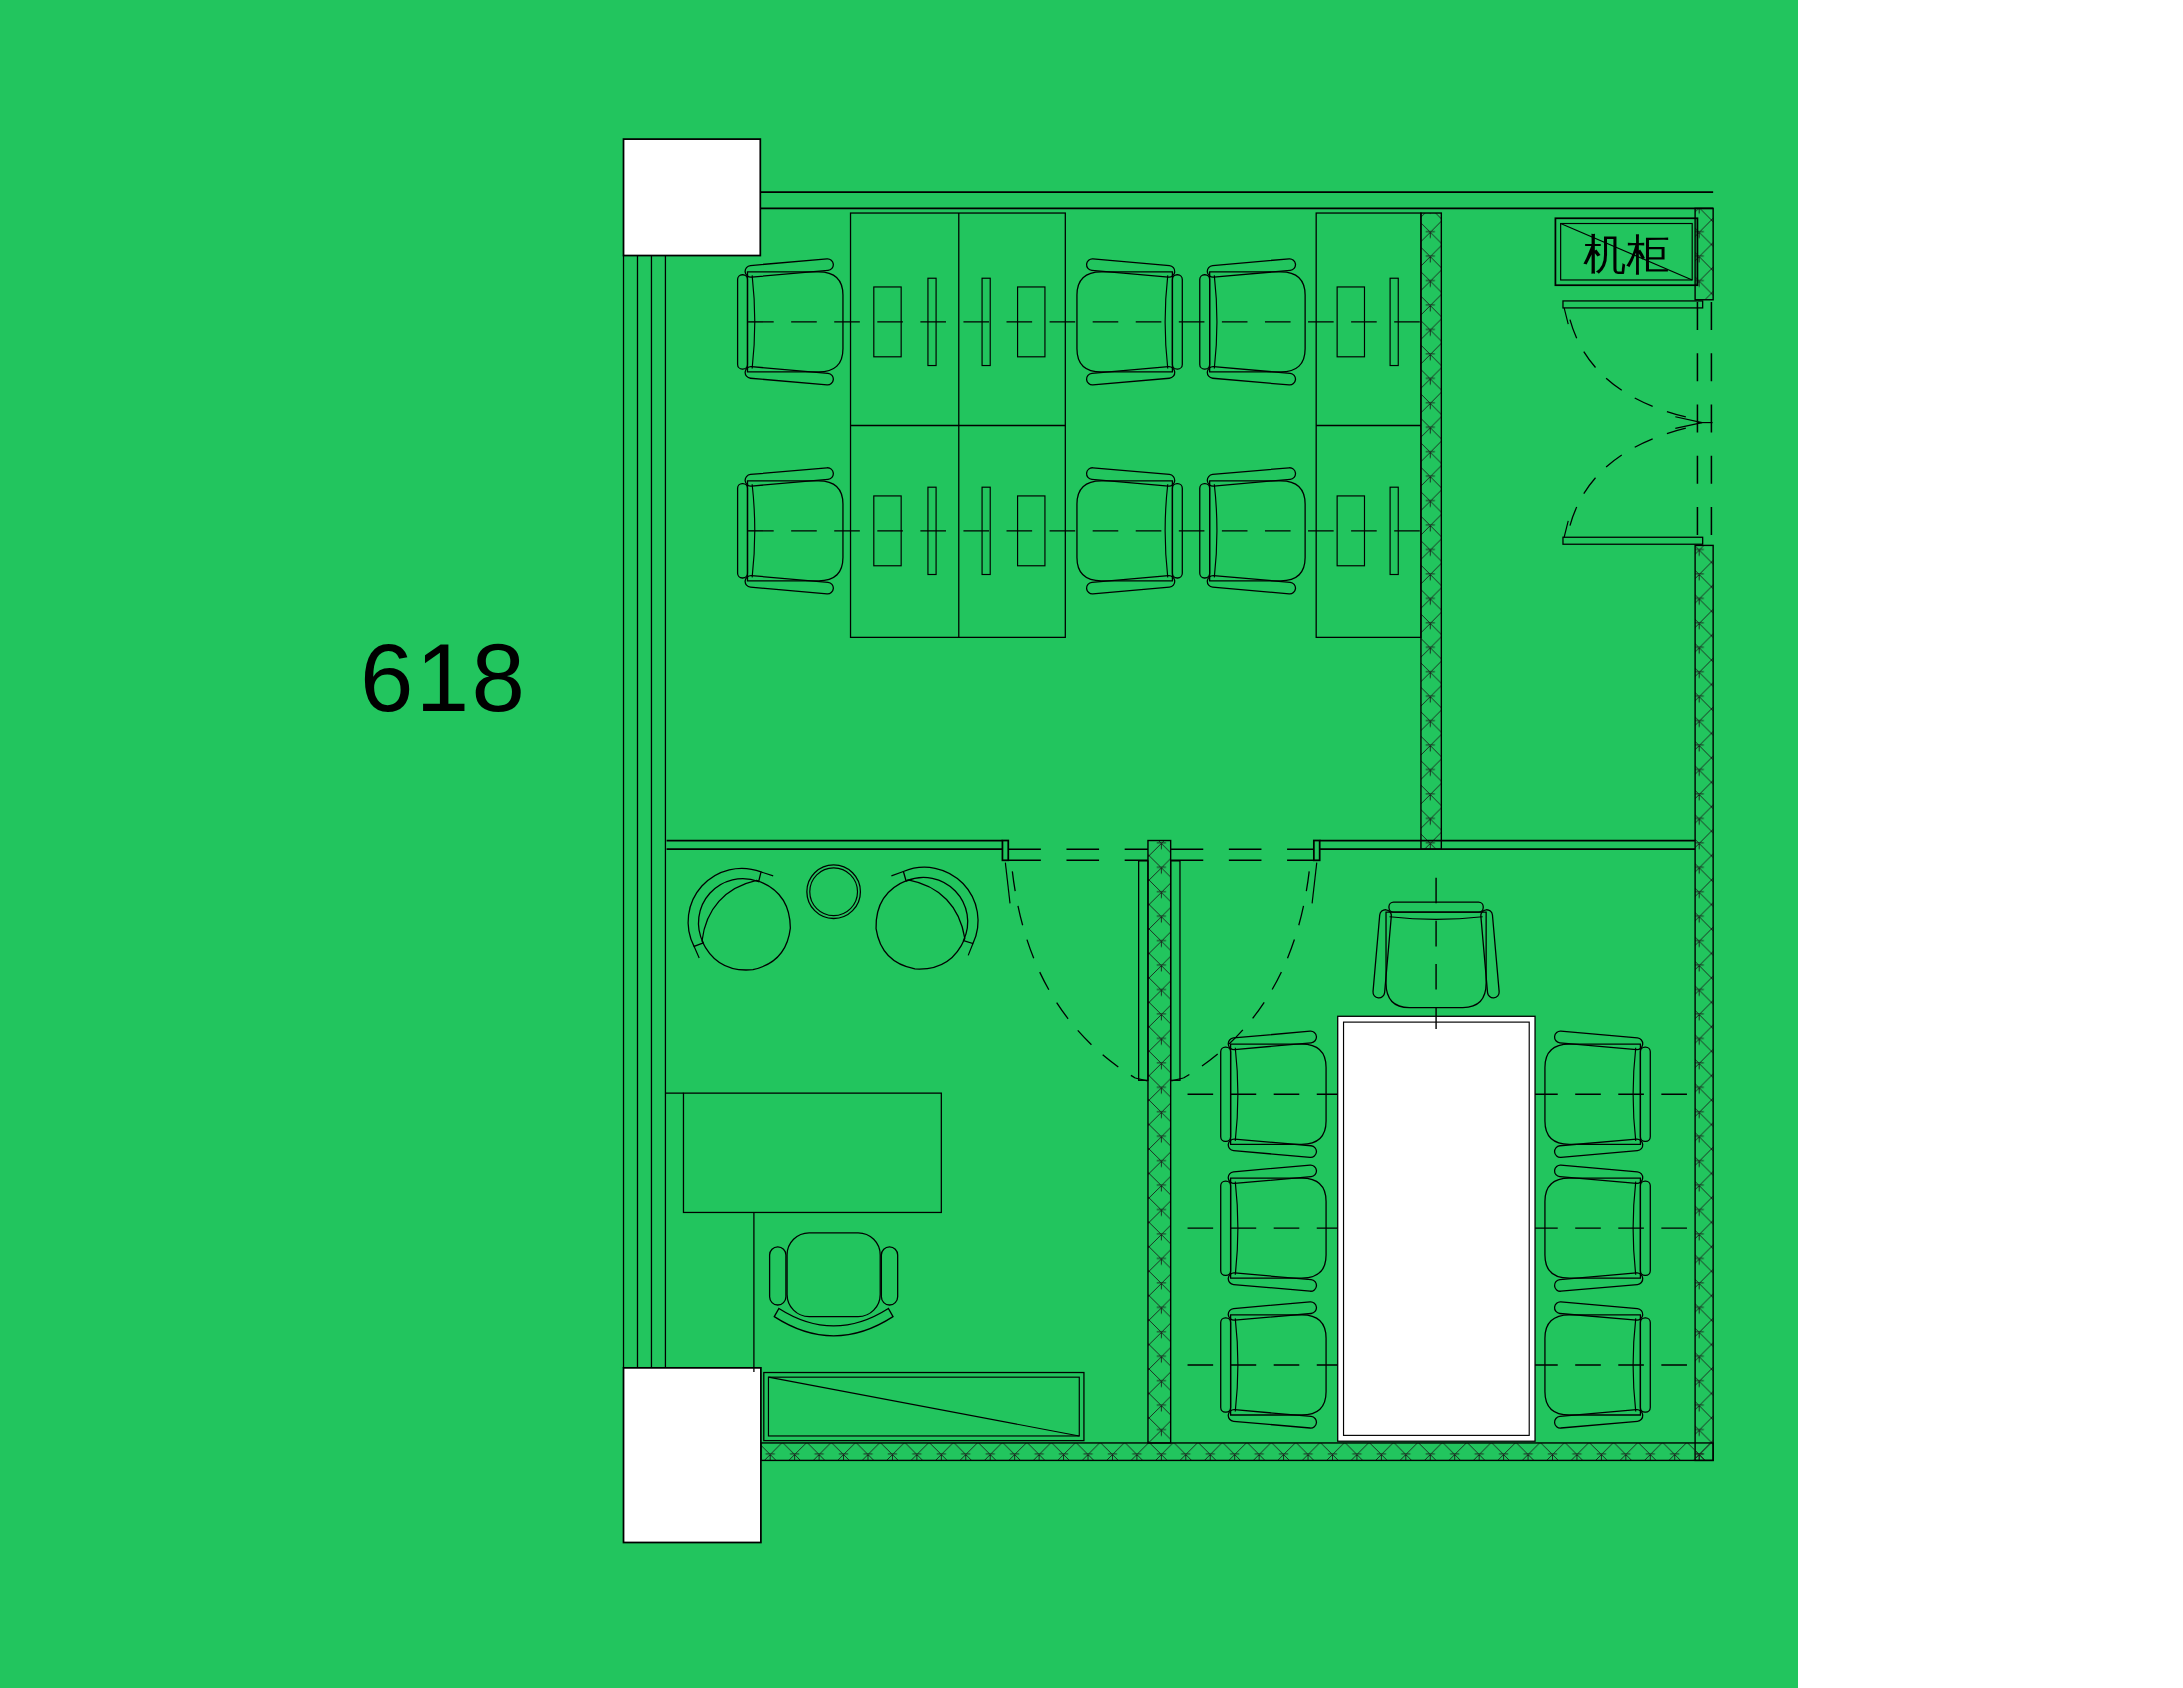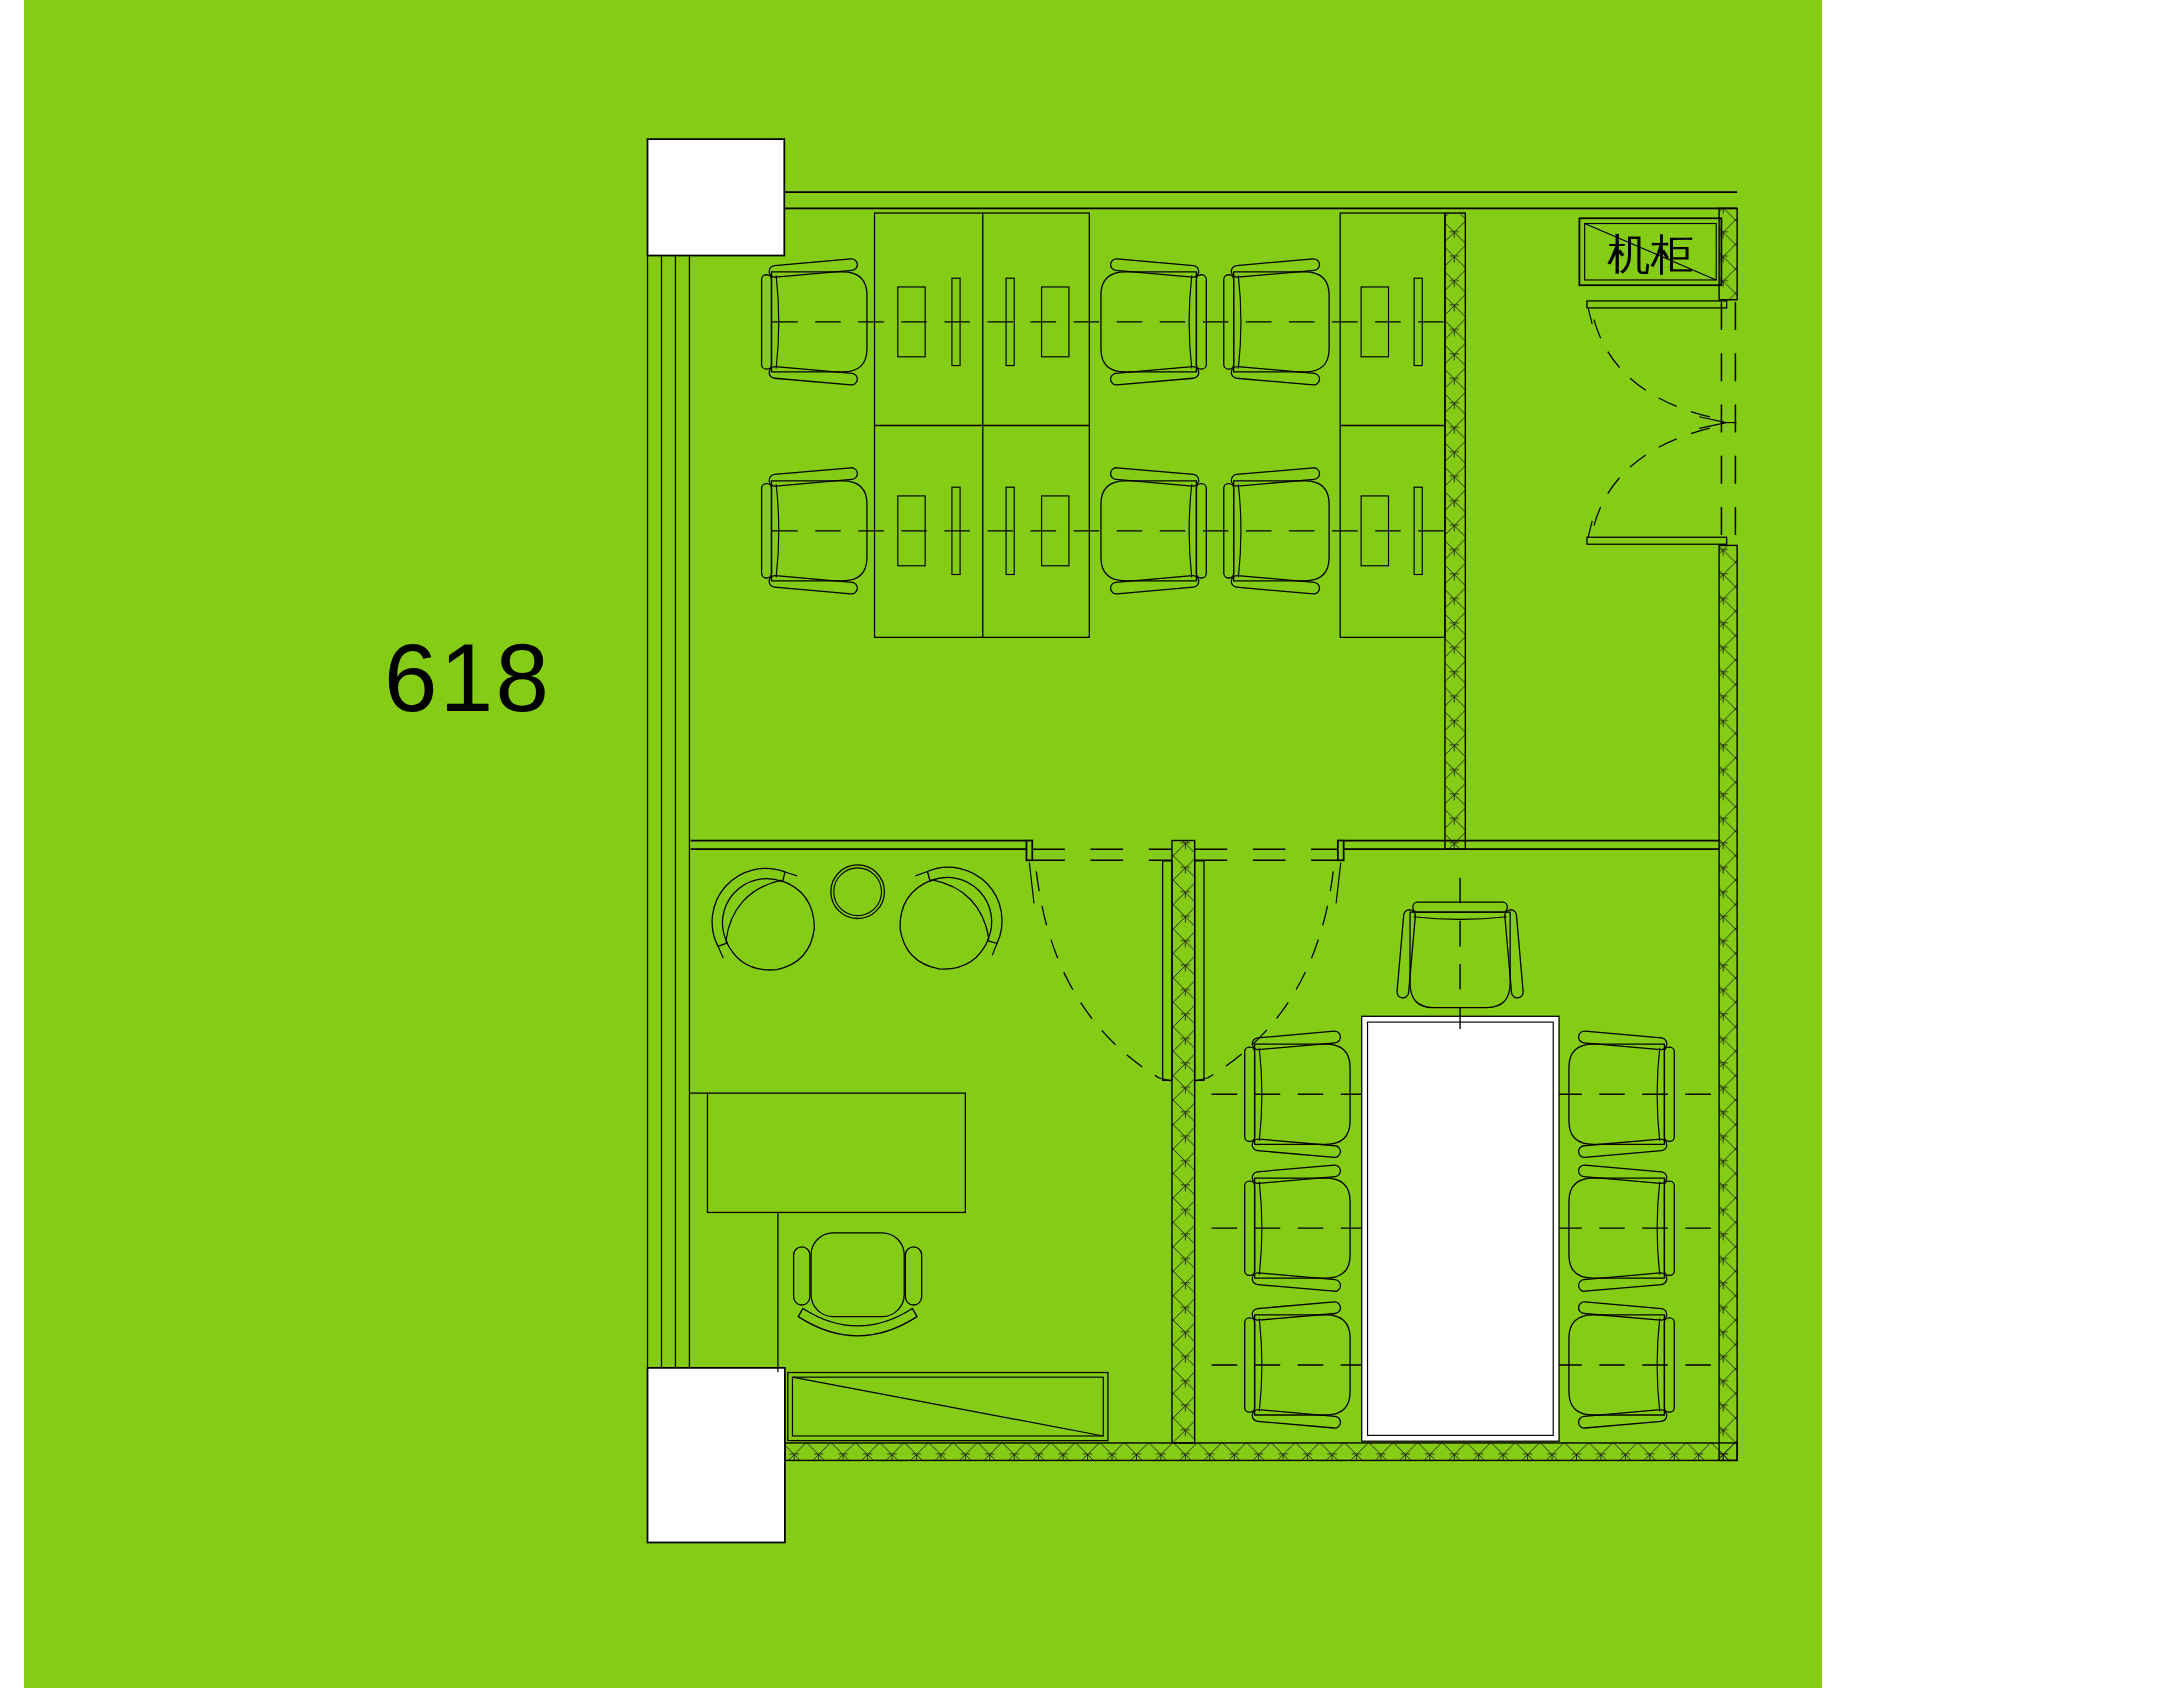--- a/index.html
+++ b/index.html
@@ -1,17 +1,17 @@
 <!DOCTYPE html>
 <html style="font-size:9.3px"><head>
 <meta charset="utf-8">
 <style>
   html,body{margin:0;padding:0;background:#ffffff;}
   body{width:2183px;height:1688px;font-family:"Liberation Sans",sans-serif;}
-  #plan-wrap{position:relative;width:1798px;height:1688px;background:#84cc16;overflow:hidden;margin-left:24px;}
+  #plan-wrap{position:relative;width:1798px;height:1688px;background:#22c55e;overflow:hidden;}
   svg{position:absolute;left:0;top:0;}
   .ln{stroke:#000;fill:none;}
   .w3{stroke-width:3px;}
   .w2{stroke-width:2.2px;}
   .thin{stroke-width:2px;}
   .dash-c{stroke:#000;fill:none;stroke-width:2.4px;stroke-dasharray:44 30;}
   .dash-h{stroke:#000;fill:none;stroke-width:2.6px;stroke-dasharray:56 44;}
   .dash-a{stroke:#000;fill:none;stroke-width:2.2px;stroke-dasharray:34 26;}
   .dash-o{stroke:#000;fill:none;stroke-width:2.6px;stroke-dasharray:48 40;}
   .hatchfill{fill:url(#hatch);stroke:#000;stroke-width:2.4px;}

